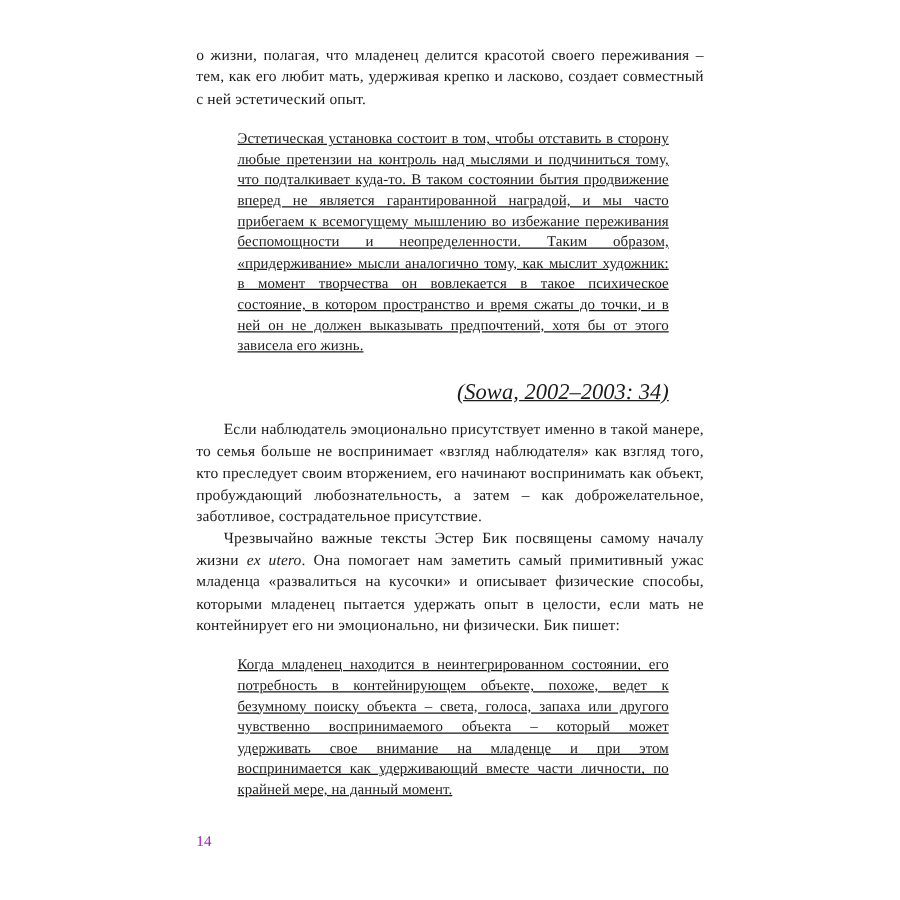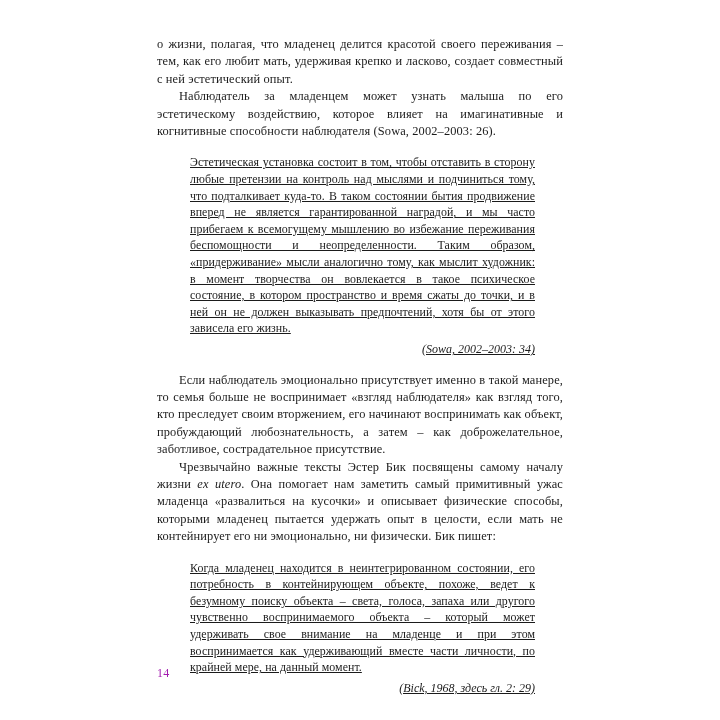--- a/index.html
+++ b/index.html
@@ -60,25 +60,25 @@
   .quote-par {
     font-size: 11.9px;
     line-height: 16.6px;
     text-indent: 0;
     text-align: justify;
     letter-spacing: 0.005em;
   }
 
   .quote-cite {
     font-style: italic;
-    font-size: 12px;
+    font-size: 18px;
     line-height: 16.6px;
     text-align: right;
     text-indent: 0;
-    margin-top: 4px;
+    margin-top: 20px;
   }
 
   .gap-after-quote {
     height: 14px;
   }
 
   .page-number {
     position: absolute;
     left: 157px;
     top: 666px;
@@ -94,36 +94,34 @@
 </style>
 </head>
 <body>
 
 <div class="page">
 
   <div class="text-column">
 
     <p class="body-par no-indent">о жизни, полагая, что младенец делится красотой своего переживания – тем, как его любит мать, удерживая крепко и ласково, создает совместный с ней эстетический опыт.</p>
 
-    <p class="body-par">Наблюдатель за младенцем может узнать малыша по его эстетическому воздействию, которое влияет на имагинативные и когнитивные способности наблюдателя (Sowa, 2002–2003: 26).</p>
 
     <div class="quote-block">
       <p class="quote-par">Эстетическая установка состоит в том, чтобы отставить в сторону любые претензии на контроль над мыслями и подчиниться тому, что подталкивает куда-то. В таком состоянии бытия продвижение вперед не является гарантированной наградой, и мы часто прибегаем к всемогущему мышлению во избежание переживания беспомощности и неопределенности. Таким образом, «придерживание» мысли аналогично тому, как мыслит художник: в момент творчества он вовлекается в такое психическое состояние, в котором пространство и время сжаты до точки, и в ней он не должен выказывать предпочтений, хотя бы от этого зависела его жизнь.</p>
       <p class="quote-cite">(Sowa, 2002–2003: 34)</p>
     </div>
 
     <div class="gap-after-quote"></div>
 
     <p class="body-par">Если наблюдатель эмоционально присутствует именно в такой манере, то семья больше не воспринимает «взгляд наблюдателя» как взгляд того, кто преследует своим вторжением, его начинают воспринимать как объект, пробуждающий любознательность, а затем – как доброжелательное, заботливое, сострадательное присутствие.</p>
 
     <p class="body-par"><span>Чрезвычайно важные тексты Эстер Бик посвящены самому началу жизни </span><i class="ital">ex utero</i><span>. Она помогает нам заметить самый примитивный ужас младенца «развалиться на кусочки» и описывает физические способы, которыми младенец пытается удержать опыт в целости, если мать не контейнирует его ни эмоционально, ни физически. Бик пишет:</span></p>
 
     <div class="quote-block">
       <p class="quote-par">Когда младенец находится в неинтегрированном состоянии, его потребность в контейнирующем объекте, похоже, ведет к безумному поиску объекта – света, голоса, запаха или другого чувственно воспринимаемого объекта – который может удерживать свое внимание на младенце и при этом воспринимается как удерживающий вместе части личности, по крайней мере, на данный момент.</p>
-      <p class="quote-cite">(Bick, 1968, здесь гл. 2: 29)</p>
     </div>
 
     <div class="gap-after-quote"></div>
 
   </div>
 
   <div class="page-number">14</div>
 
 </div>
 

